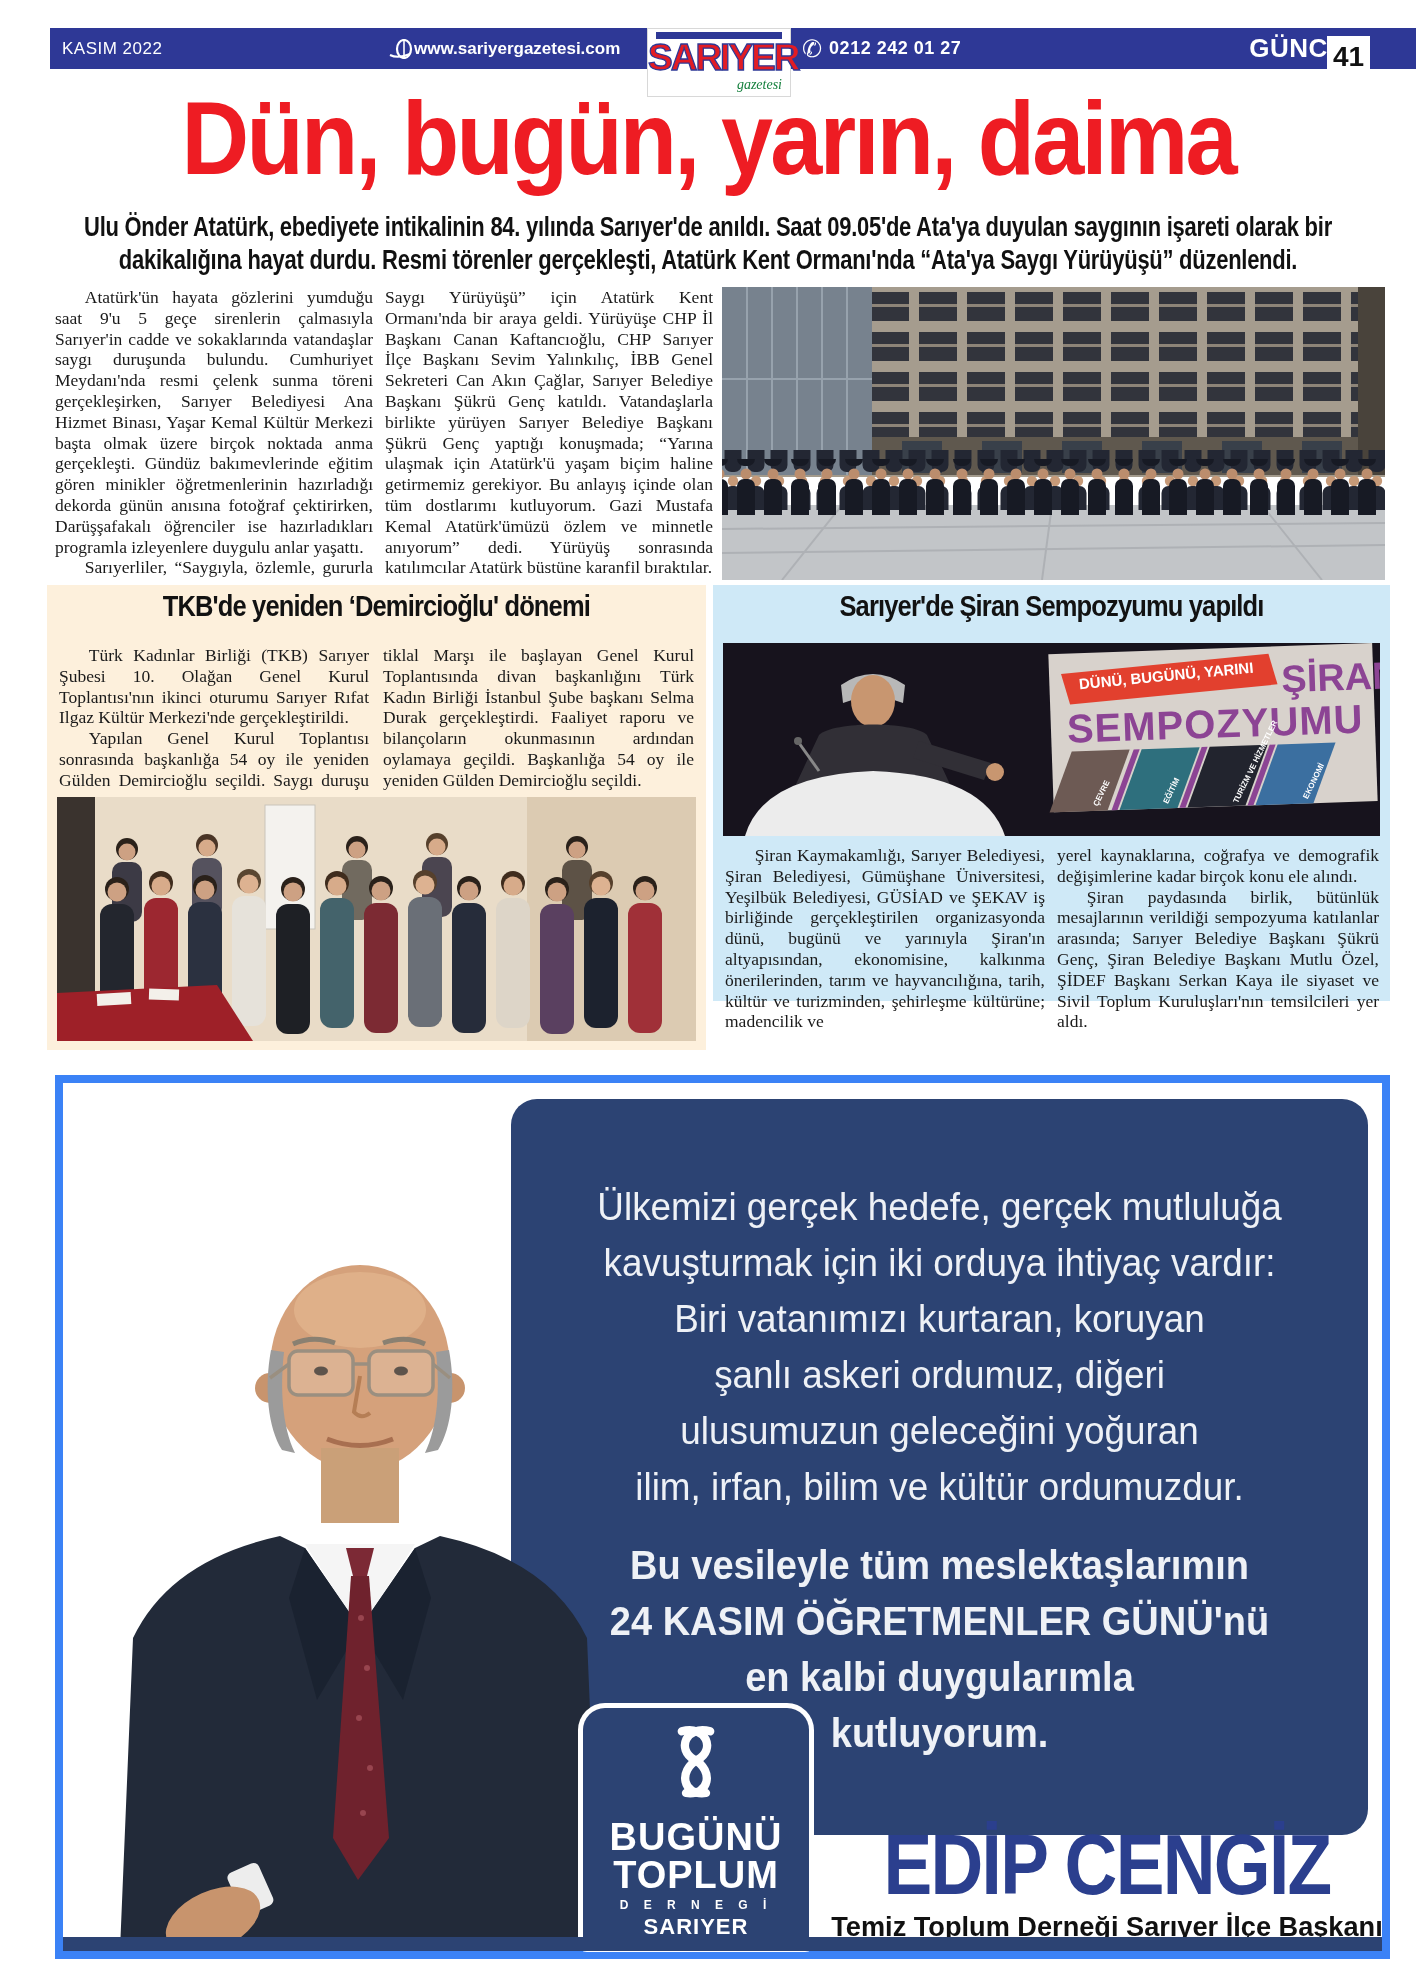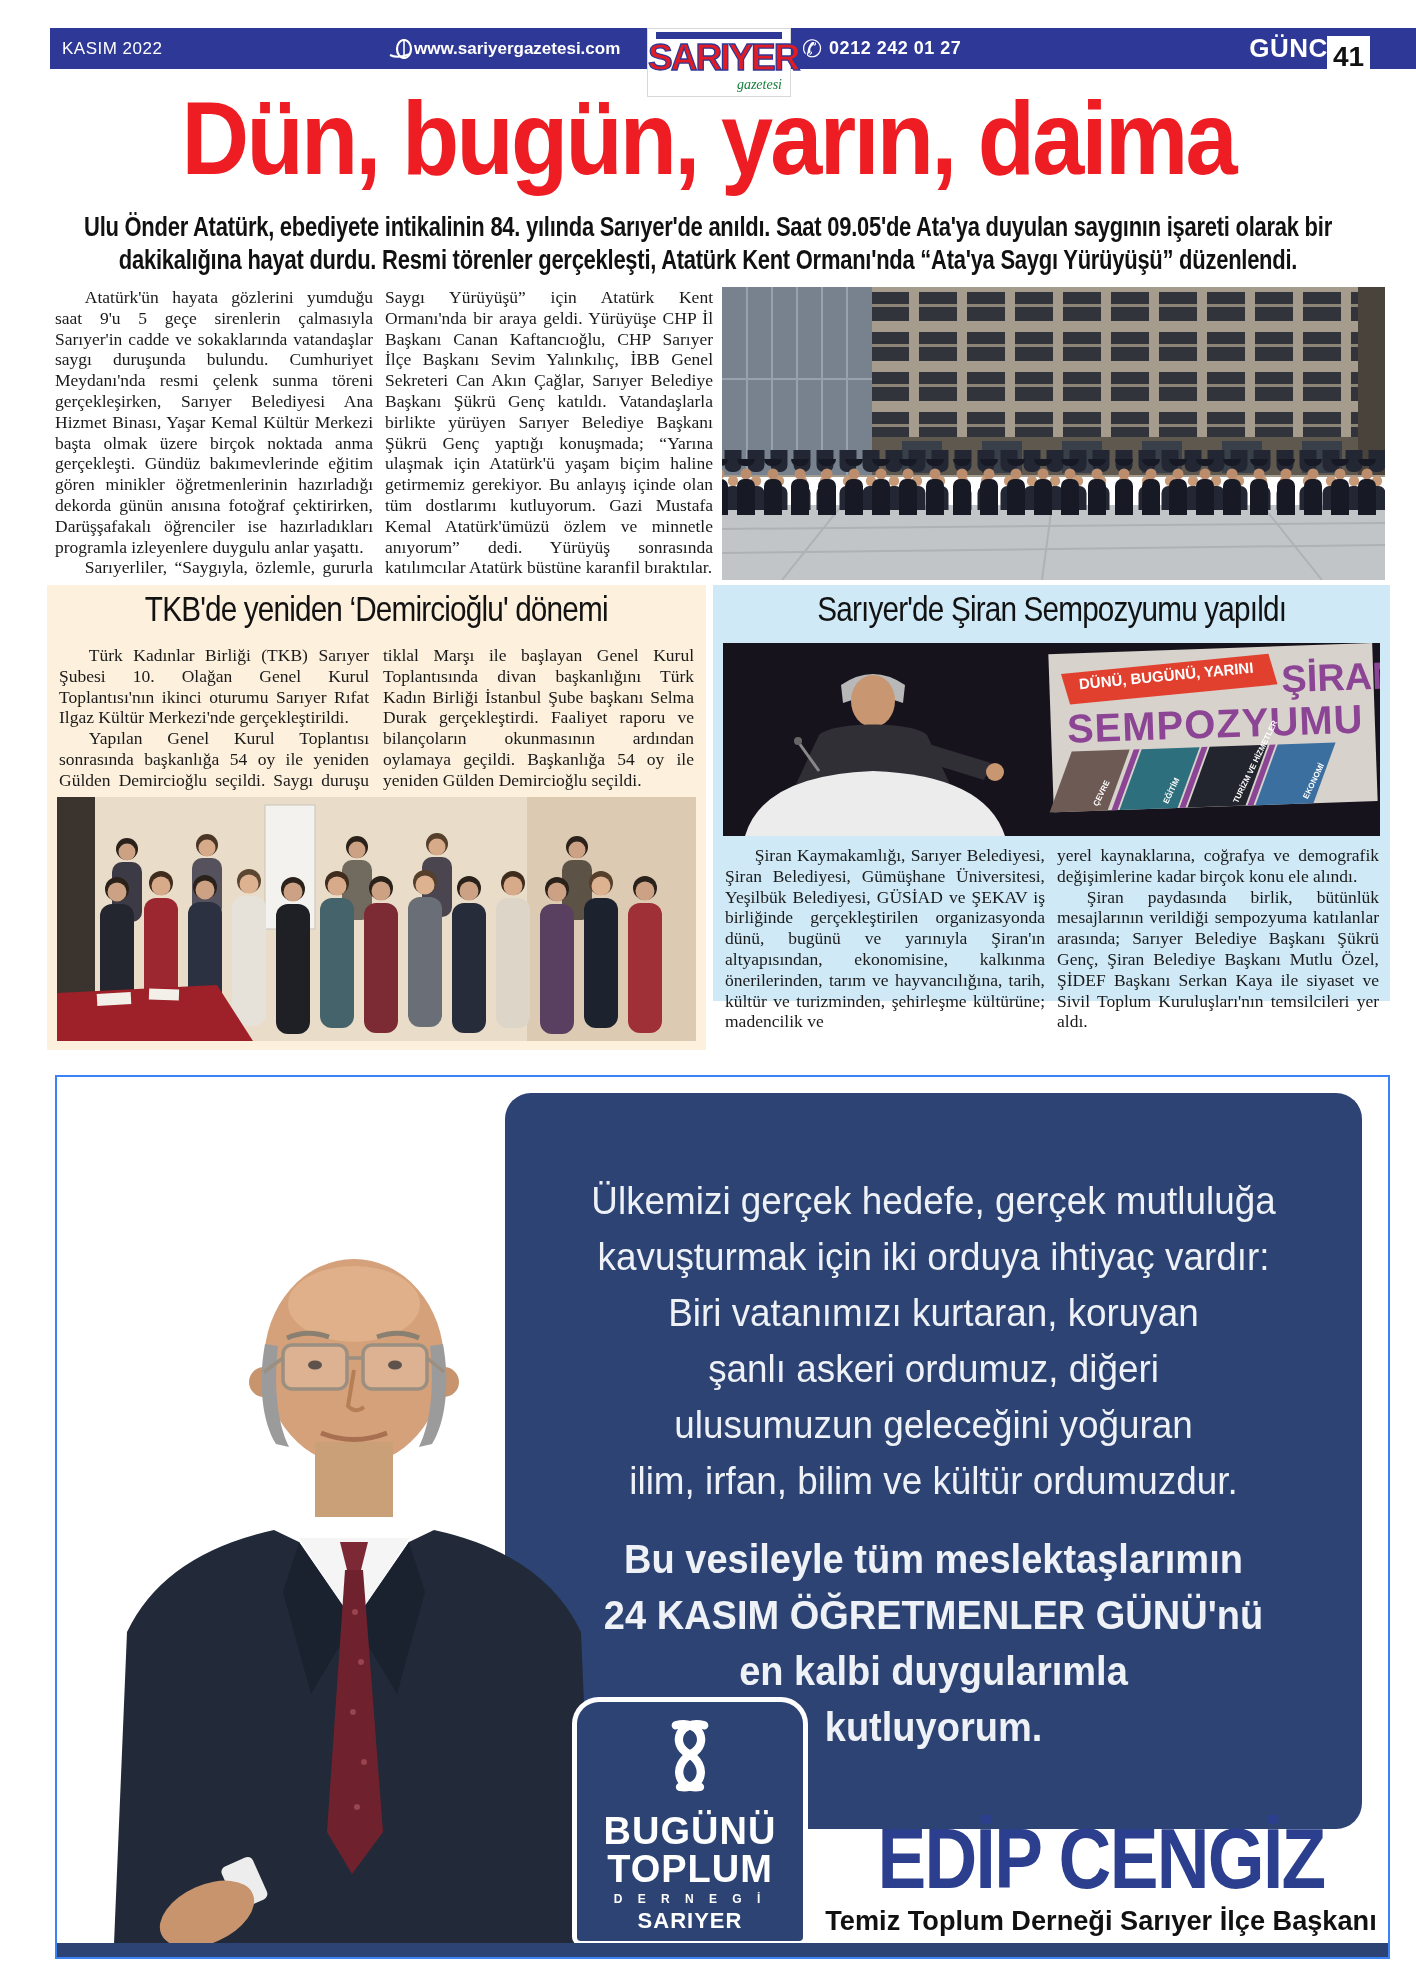--- a/index.html
+++ b/index.html
@@ -40,33 +40,33 @@
               color:#1a1a1a;text-align:justify;text-indent:1.7em;}
   .serifcol p.ni{text-indent:0;}
   #lead-col1{position:absolute;left:55px;top:287px;width:318px;height:293px;overflow:hidden;}
   #lead-col2{position:absolute;left:385px;top:287px;width:328px;height:293px;overflow:hidden;}
   #lead-photo{position:absolute;left:722px;top:287px;width:663px;height:293px;}
 
   
   .artbox{position:absolute;}
   #tkb-box{left:47px;top:585px;width:659px;height:465px;background:#fdf0dc;}
   #siran-box{left:713px;top:585px;width:677px;height:416px;background:#cfe9f7;}
-  .boxtitle{position:absolute;left:0;top:4px;width:100%;text-align:center;font-size:35px;
-            font-weight:normal;color:#121212;white-space:nowrap;}
+  .boxtitle{position:absolute;left:0;top:4px;width:100%;text-align:center;font-size:30px;
+            font-weight:bold;color:#121212;white-space:nowrap;}
   .boxtitle .sq{display:inline-block;transform:scaleX(.85);transform-origin:center;letter-spacing:-1px;}
   #tkb-c1{position:absolute;left:12px;top:60px;width:310px;height:148px;overflow:hidden;}
   #tkb-c2{position:absolute;left:336px;top:60px;width:311px;height:148px;overflow:hidden;}
   #tkb-photo{position:absolute;left:10px;top:212px;width:639px;height:244px;}
   #siran-photo{position:absolute;left:10px;top:58px;width:657px;height:193px;}
   #siran-c1{position:absolute;left:12px;top:260px;width:320px;height:196px;overflow:hidden;}
   #siran-c2{position:absolute;left:344px;top:260px;width:322px;height:196px;overflow:hidden;}
 
   
   #ad{position:absolute;left:55px;top:1075px;width:1335px;height:884px;background:#fff;
-      border:2px solid #3b82f6;box-sizing:border-box;}
+      border:8px solid #3b82f6;box-sizing:border-box;}
   #ad-quotebox{position:absolute;left:448px;top:16px;width:857px;height:736px;
                background:#2c4373;border-radius:26px;color:#eef1f6;text-align:center;}
   #ad-quote{margin-top:80px;font-size:38px;line-height:56px;white-space:pre-line;
             transform:scaleX(.97);transform-origin:center;}
   #ad-message{margin-top:22px;font-size:40px;line-height:56px;font-weight:bold;white-space:pre-line;
             transform:scaleX(.95);transform-origin:center;}
   #ad-portrait{position:absolute;left:2px;top:155px;width:540px;height:712px;}
   #ad-logobox{position:absolute;left:520px;top:625px;width:226px;height:239px;background:#2c4373;
               border-radius:22px 22px 4px 4px;box-shadow:0 0 0 5px #ffffff;
               display:flex;flex-direction:column;align-items:center;z-index:4;}

